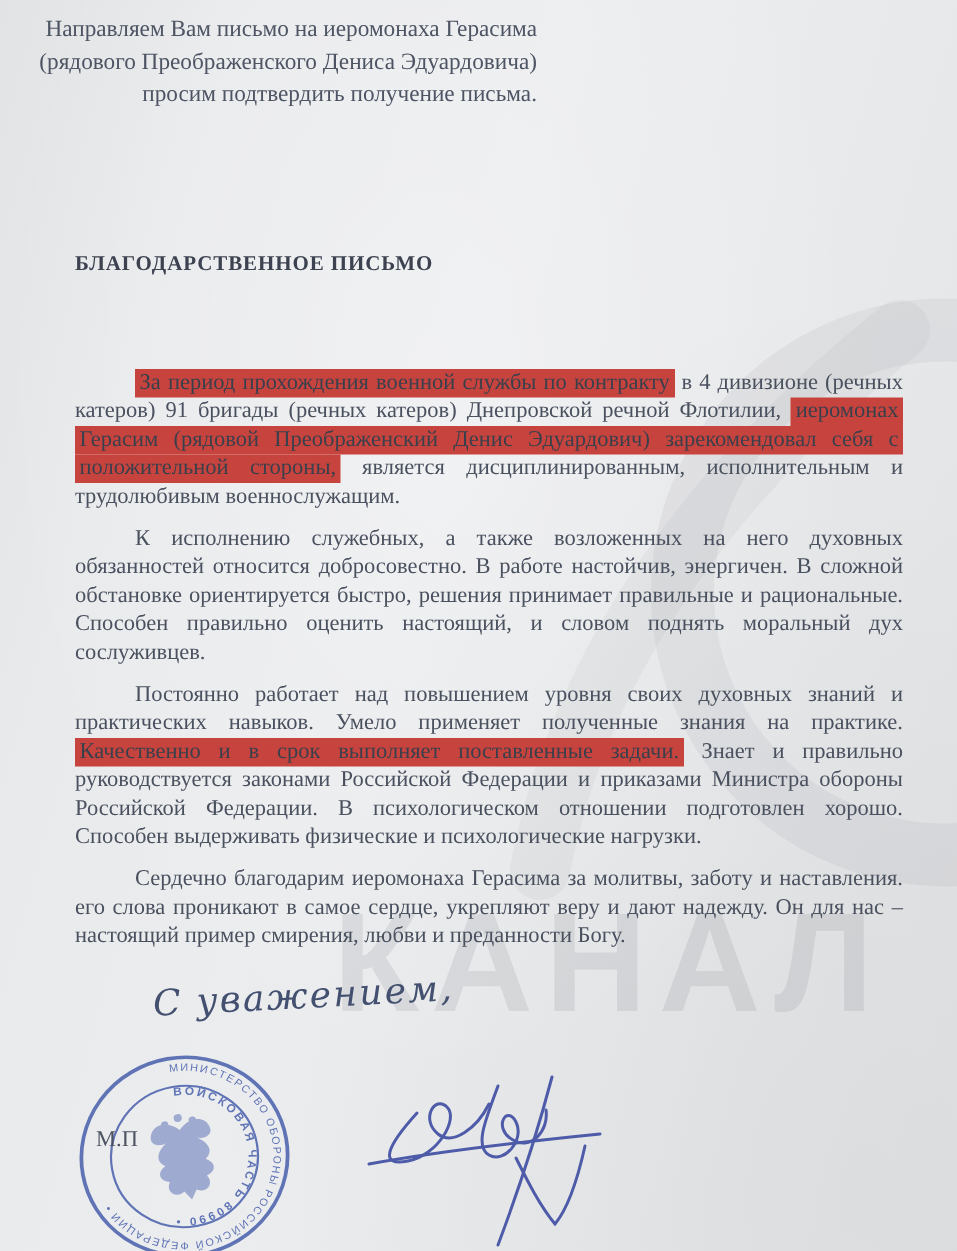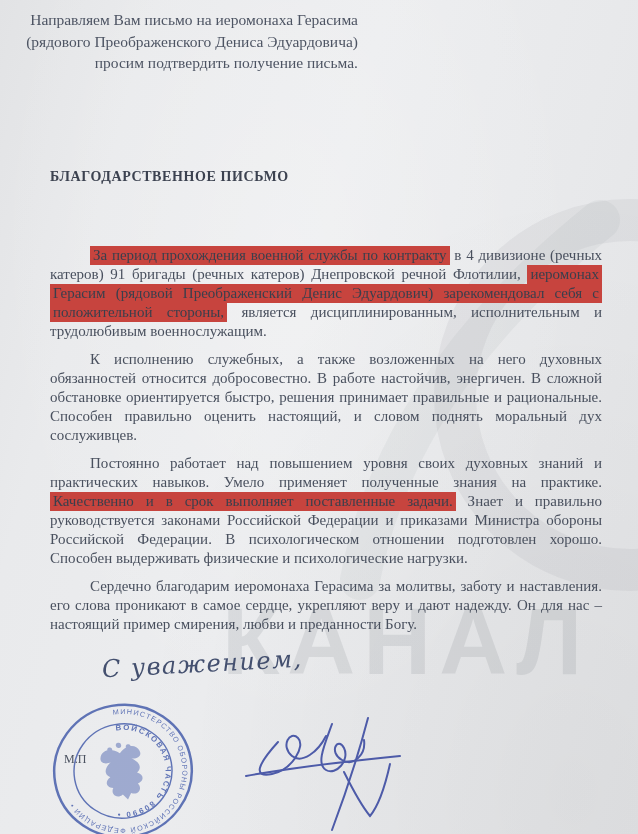--- a/index.html
+++ b/index.html
@@ -9,21 +9,21 @@
     font-family:"Liberation Serif","DejaVu Serif",serif;
     color:#49505e;
   }
   .sheen{position:absolute;inset:0;background:radial-gradient(ellipse at 45% 30%,rgba(255,255,255,.25),rgba(0,0,0,0) 60%),radial-gradient(ellipse at 90% 95%,rgba(0,0,0,.04),rgba(0,0,0,0) 55%);pointer-events:none;}
   .header-note{position:absolute;top:9px;right:12px;width:370px;text-align:right;font-size:15.5px;line-height:21.5px;color:#4d5463;}
   .title{position:absolute;top:104px;left:50px;width:550px;text-align:left;font-weight:bold;font-size:14px;letter-spacing:.6px;color:#3c4250;}
   .letter-body{position:absolute;top:138px;left:50px;width:552px;font-size:15px;line-height:19px;text-align:justify;margin-top:27px;}
   .letter-body p{margin:0 0 9px 0;text-indent:40px;}
   mark.hl{background:#c7443e;color:#3a3f4c;padding:1px 3px 2px 3px;box-decoration-break:clone;-webkit-box-decoration-break:clone;}
   .handwritten{position:absolute;top:650px;left:102px;font-size:24px;font-style:italic;color:#44506f;transform:rotate(-3deg);letter-spacing:1.5px;font-family:"DejaVu Serif",serif;}
-  .mp-label{position:absolute;top:752px;left:64px;font-size:12px;color:#4b5260;z-index:4;}
+  .mp-label{position:absolute;top:752px;left:64px;font-size:15px;color:#4b5260;z-index:4;}
   .stamp{position:absolute;top:698px;left:50px;z-index:3;opacity:.8;transform:rotate(-10deg) scale(1,.96);}
   .signature-svg{position:absolute;top:712px;left:240px;z-index:3;}
   .wm-text{position:absolute;top:588px;left:222px;font-family:"Liberation Sans",sans-serif;font-weight:bold;font-size:94px;letter-spacing:8px;color:rgba(125,128,138,.17);z-index:0;pointer-events:none;}
   .wm-swirl{position:absolute;top:180px;left:300px;z-index:0;pointer-events:none;}
   .layer{position:relative;z-index:1;}
 </style>
 </head>
 <body>
 
 <div class="page">

